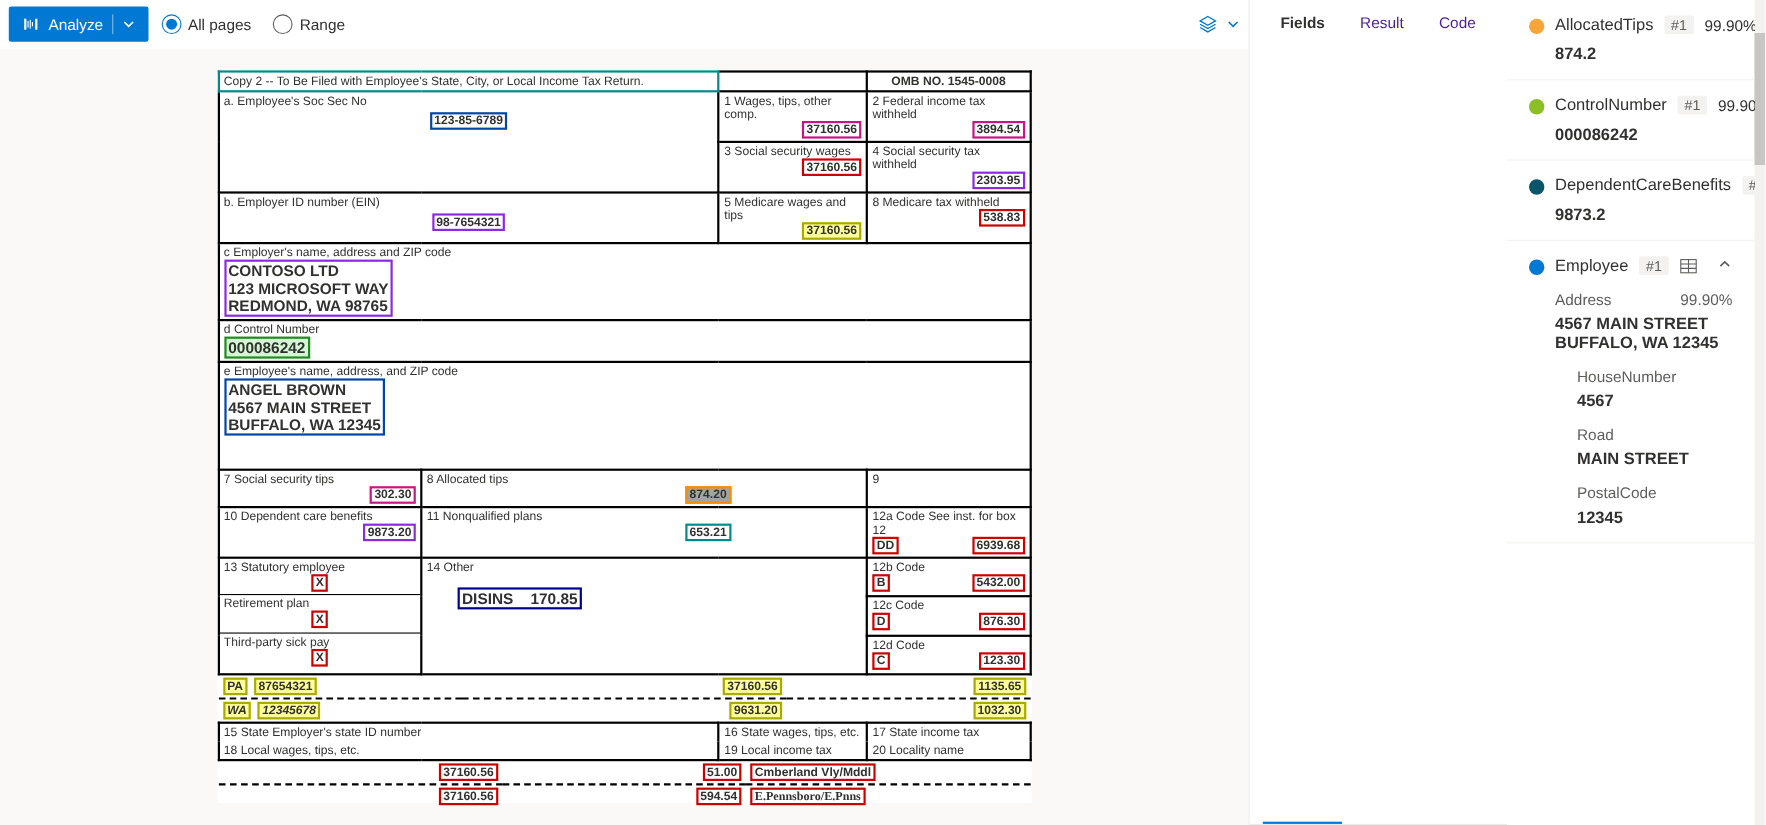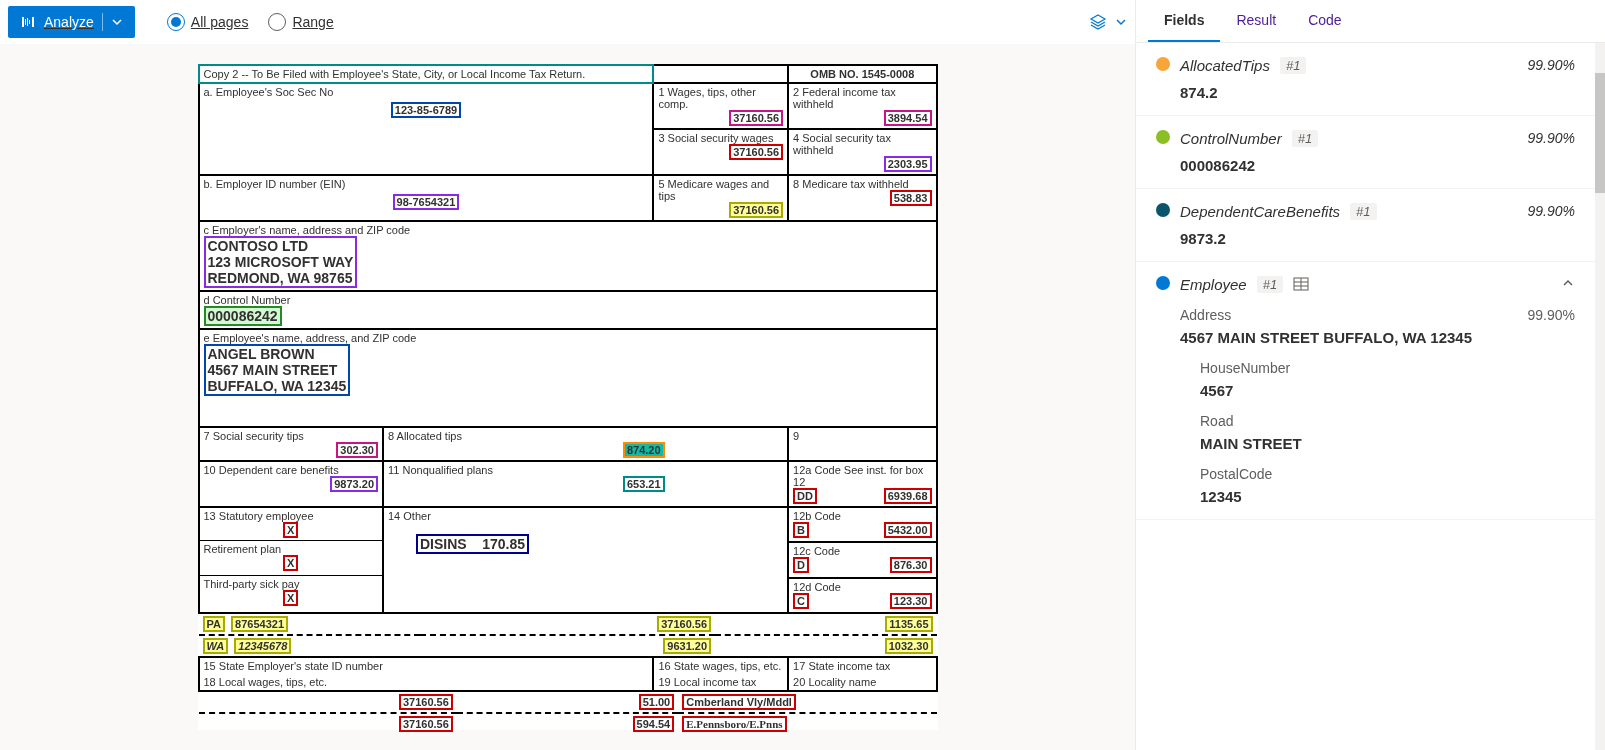--- a/index.html
+++ b/index.html
@@ -1,52 +1,52 @@
 <!DOCTYPE html>
 <html><head>
 <meta charset="utf-8">
 <style>
 * { box-sizing: border-box; margin: 0; padding: 0; }
 body { font-family: "Segoe UI", Arial, sans-serif; font-size: 14px; color: #323130; background: #fff; }
 .container { display: flex; width: 1605px; height: 750px; }
 .main-panel { flex: 1; display: flex; flex-direction: column; background: #faf9f8; }
-.toolbar { height: 44px; background: #fff; display: flex; align-items: center; padding: 0 8px; gap: 20px; text-decoration: underline; }
+.toolbar { height: 44px; background: #fff; display: flex; align-items: center; padding: 0 8px; gap: 0; }
 .analyze-btn { background: #0078d4; color: #fff; border: none; height: 32px; padding: 0 12px; display: flex; align-items: center; gap: 8px; font-size: 14px; cursor: pointer; border-radius: 2px; }
 .analyze-btn .divider { width: 1px; height: 18px; background: rgba(255,255,255,0.5); }
 .analyze-btn svg { fill: #fff; }
 .radio-group { display: flex; align-items: center; gap: 20px; margin-left: 12px; }
 .radio-item { display: flex; align-items: center; gap: 6px; cursor: pointer; }
 .radio-circle { width: 18px; height: 18px; border: 1px solid #605e5c; border-radius: 50%; display: flex; align-items: center; justify-content: center; }
 .radio-circle.checked { border-color: #0078d4; }
 .radio-circle.checked::after { content: ''; width: 10px; height: 10px; background: #0078d4; border-radius: 50%; }
 .toolbar-right { margin-left: auto; display: flex; align-items: center; gap: 8px; color: #0078d4; }
 .layers-icon { cursor: pointer; }
 .doc-viewer { flex: 1; overflow: auto; display: flex; justify-content: center; padding: 20px 0; }
 .doc-page { width: 740px; background: #fff; position: relative; font-family: Arial, sans-serif; }
 .form-table { border-collapse: collapse; width: 100%; }
 .form-table td { border: 2px solid #000; vertical-align: top; padding: 2px 4px; font-size: 11px; position: relative; }
 .cell-label { font-size: 11px; font-weight: normal; }
 .hl { display: inline-block; padding: 0 2px; font-weight: bold; }
 .hl-blue { border: 2px solid #0047ab; }
 .hl-purple { border: 2px solid #8a2be2; }
 .hl-green { border: 2px solid #228b22; background: #d4f7d4; }
 .hl-magenta { border: 2px solid #c71585; }
-.hl-orange { border: 2px solid #ff8c00; background: #14b8a6; }
+.hl-orange { border: 2px solid #ff8c00; background: #a3a3a3; }
 .hl-yellow { border: 2px solid #aaaa00; background: #ffff99; }
 .hl-red { border: 2px solid #cc0000; }
 .hl-teal { border: 2px solid #008b8b; }
 .hl-darkblue { border: 2px solid #00008b; }
 .val-right { text-align: right; }
-.side-panel { width: 470px; background: #fff; border-left: 1px solid #edebe9; display: flex; flex-direction: column; overflow: hidden; }
+.side-panel { width: 470px; background: #fff; border-left: 1px solid #edebe9; display: flex; flex-direction: row; overflow: hidden; }
 .tabs { display: flex; border-bottom: 1px solid #edebe9; padding: 0 12px; }
 .tab { padding: 12px 16px; cursor: pointer; font-size: 14px; color: #4c1d95; border-bottom: 2px solid transparent; }
 .tab.active { color: #323130; border-bottom-color: #0078d4; font-weight: 600; }
 .fields-list { flex: 1; overflow-y: auto; }
 .field-item { padding: 14px 20px; border-bottom: 1px solid #f3f2f1; }
-.field-header { display: flex; align-items: flex-start; gap: 10px; font-style: italic; }
+.field-header { display: flex; align-items: flex-end; gap: 10px; }
 .field-dot { width: 14px; height: 14px; border-radius: 50%; flex-shrink: 0; }
 .field-name { font-size: 15px; }
 .field-badge { background: #f3f2f1; padding: 1px 6px; font-size: 13px; border-radius: 2px; color: #605e5c; }
 .field-conf { margin-left: auto; font-size: 14px; color: #323130; }
 .field-value { font-size: 15px; font-weight: 600; margin-top: 10px; margin-left: 24px; }
 .field-expand { margin-left: auto; cursor: pointer; }
 .sub-field { padding-left: 24px; margin-top: 14px; }
 .sub-label { font-size: 14px; color: #605e5c; display: flex; }
 .sub-value { font-size: 15px; font-weight: 600; margin-top: 6px; }
 .table-icon { width: 16px; height: 16px; }

